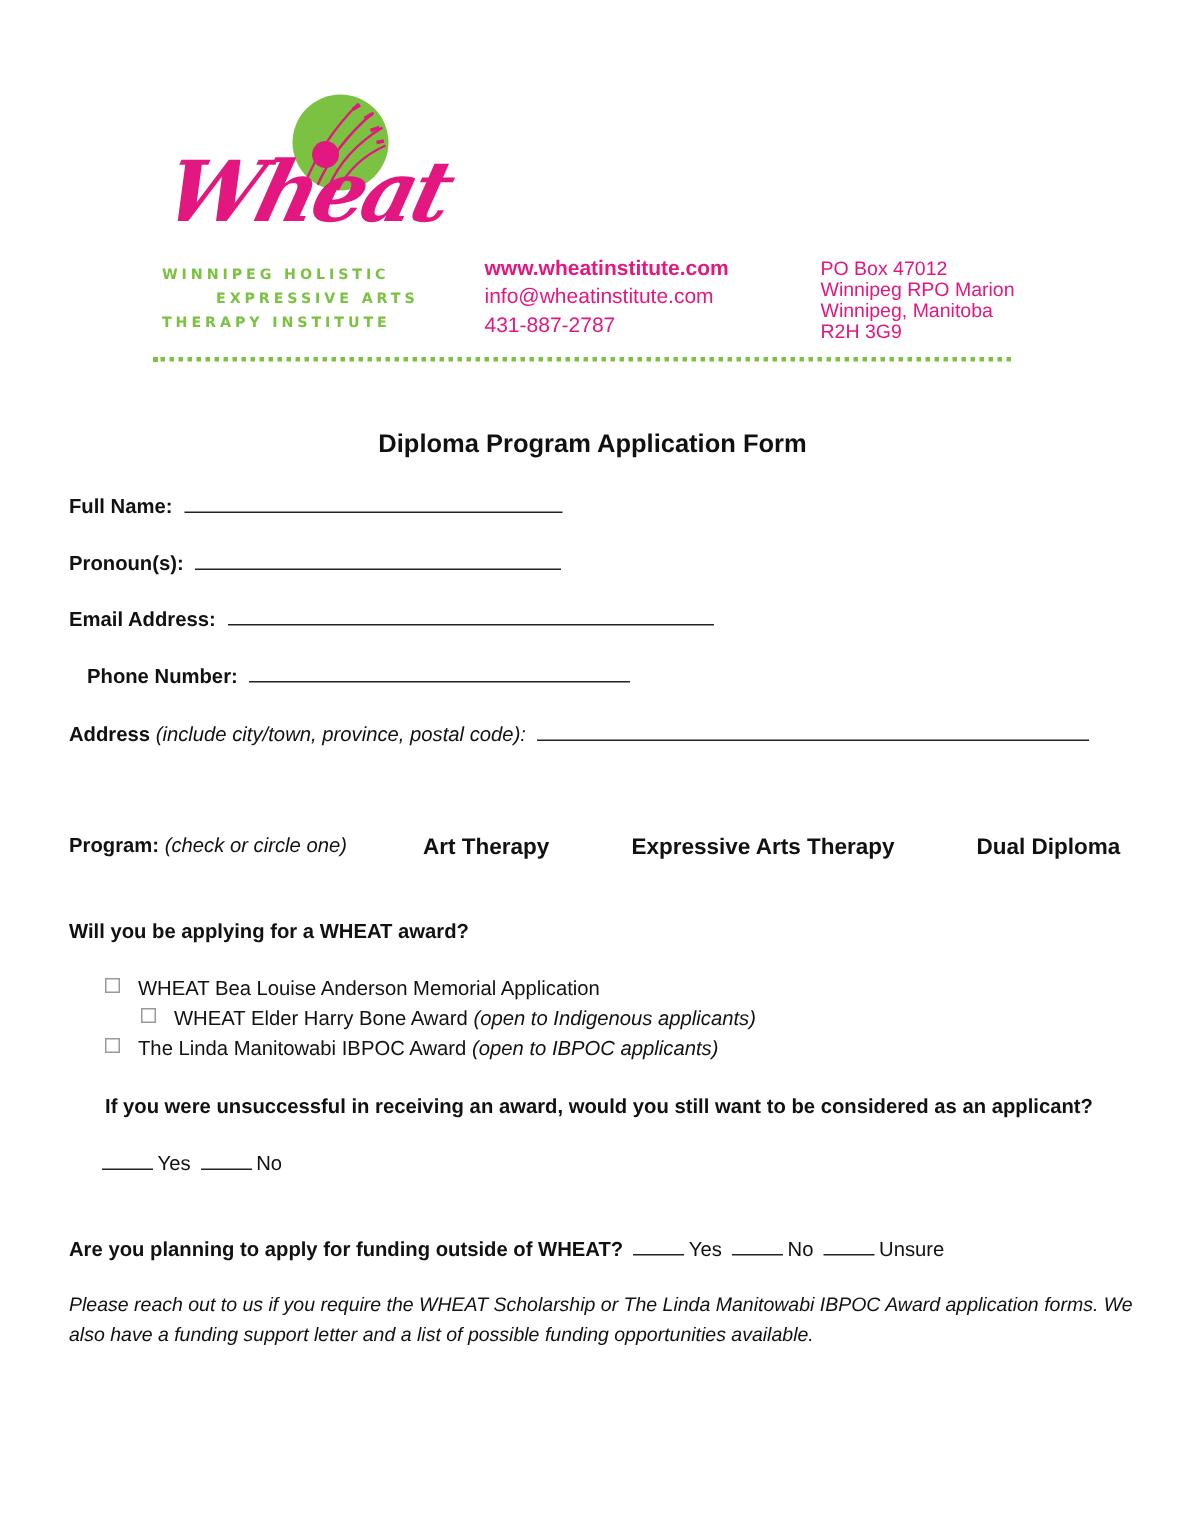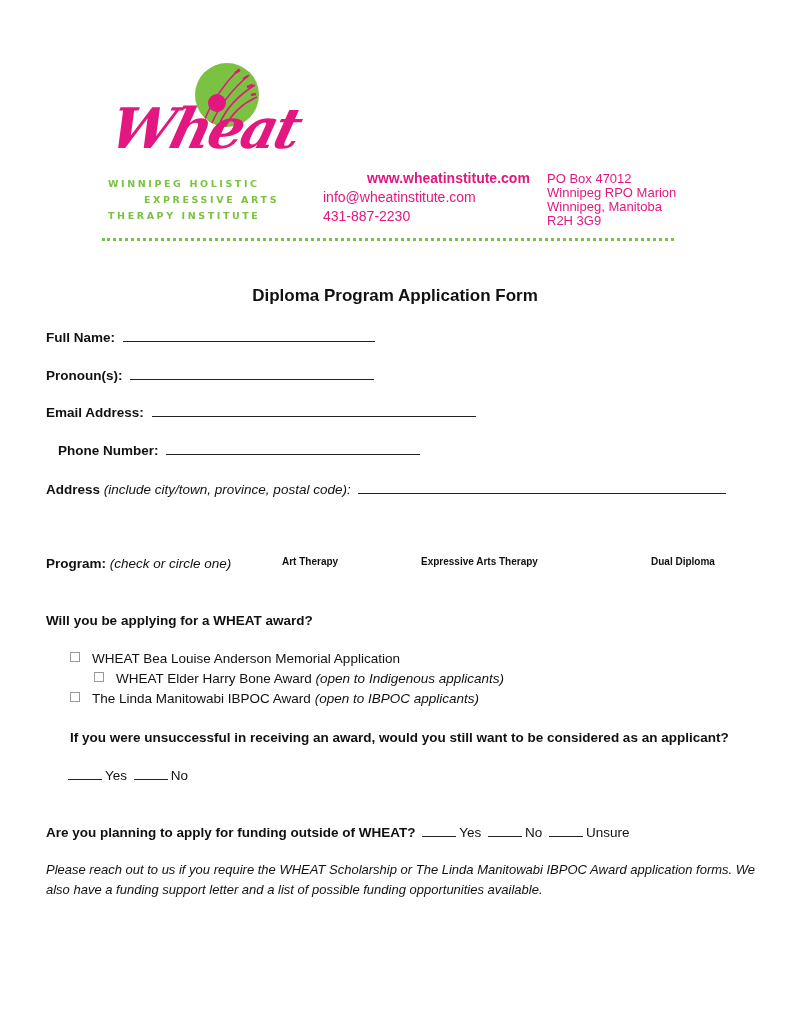--- a/index.html
+++ b/index.html
@@ -38,21 +38,21 @@
   .lbl { font-weight: bold; }
   .it { font-style: italic; }
   .blank {
     display: inline-block; border-bottom: 1px solid #222; height: 12px;
     vertical-align: baseline; margin-left: 4px;
   }
   .sblank {
     display: inline-block; border-bottom: 1px solid #222; width: 34px;
     height: 12px; margin: 0 3px;
   }
-  .prog { position: absolute; top: 556px; font-size: 10px; font-weight: bold; }
+  .prog { position: absolute; top: 556px; font-size: 15px; font-weight: bold; }
   .award-item { position: absolute; left: 70px; font-size: 13.5px; white-space: nowrap; }
   .cb {
     display: inline-block; width: 8px; height: 8px; border: 1px solid #999;
     margin-right: 12px; vertical-align: 1px;
   }
   .note { position: absolute; left: 46px; font-size: 13px; font-style: italic; line-height: 20px; width: 710px; }
 </style>
 </head>
 <body>
 
@@ -63,23 +63,23 @@
       <path d="M8 60 Q20 30 44 6 M16 62 Q28 34 54 12 M24 62 Q34 38 60 22 M30 64 Q40 44 62 34" stroke="#e2177f" stroke-width="1.6" fill="none"></path>
       <path d="M40 10 l5 -3 M48 16 l5 -3 M52 24 l6 -2 M56 32 l5 -1" stroke="#e2177f" stroke-width="2.5"></path>
     </svg>
   </div>
   <div class="logo-word">Wheat</div>
   <div class="logo-sub" style="top:178px;">WINNIPEG HOLISTIC</div>
   <div class="logo-sub" style="top:194px;padding-left:36px;">EXPRESSIVE ARTS</div>
   <div class="logo-sub" style="top:210px;">THERAPY INSTITUTE</div>
 </div>
 
-<div class="contact-a bold" style="top:170px;margin-left:44px;">www.wheatinstitute.com</div>
+<div class="contact-a bold" style="top:170px;">www.wheatinstitute.com</div>
 <div class="contact-a" style="top:189px;">info@wheatinstitute.com</div>
-<div class="contact-a" style="top:208px;">431-887-2230</div>
+<div class="contact-a" style="top:208px;">431-887-2787</div>
 
 <div class="contact-b" style="top:171px;">PO Box 47012</div>
 <div class="contact-b" style="top:185px;">Winnipeg RPO Marion</div>
 <div class="contact-b" style="top:199px;">Winnipeg, Manitoba</div>
 <div class="contact-b" style="top:213px;">R2H 3G9</div>
 
 <div class="dotted"></div>
 
 <div class="title">Diploma Program Application Form</div>
 

